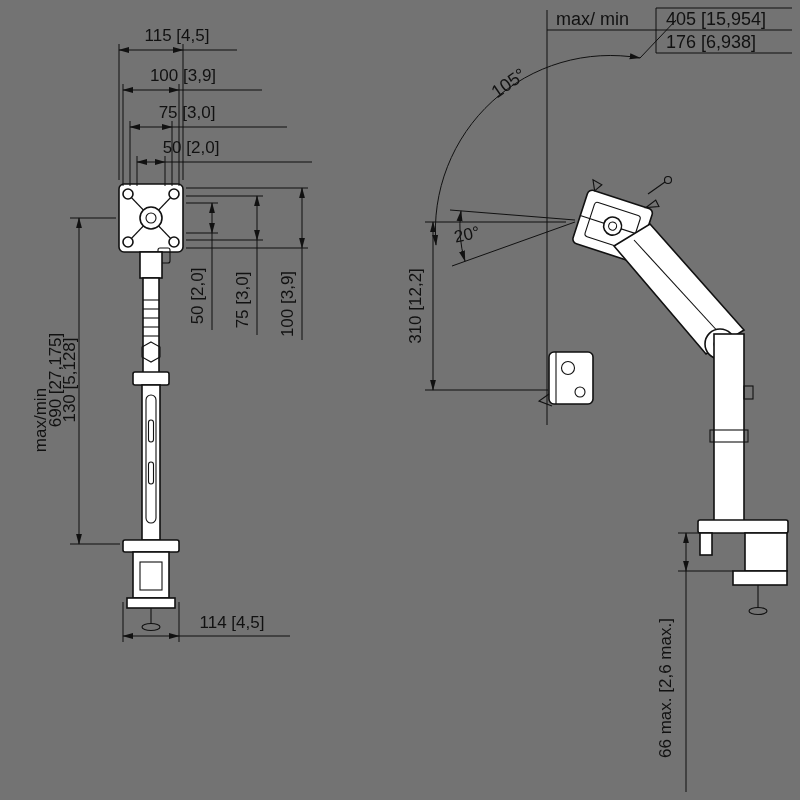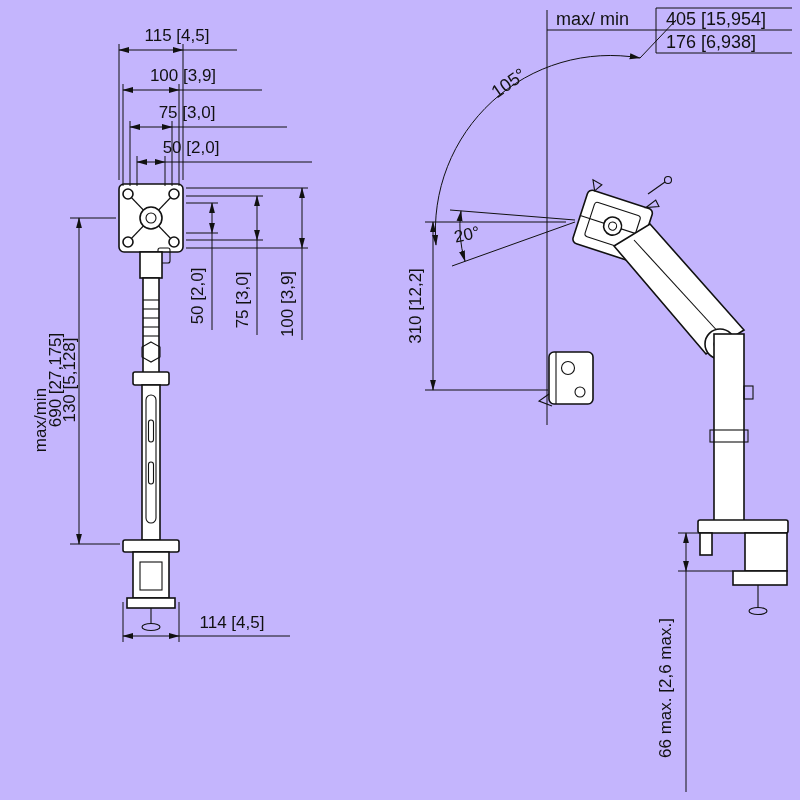--- a/index.html
+++ b/index.html
@@ -1,16 +1,16 @@
 <!DOCTYPE html>
 <html><head>
 <meta charset="utf-8">
 <style>
   html,body{margin:0;padding:0;background:#fff;}
-  .canvas{width:800px;height:800px;background:#c4b5fd;position:relative;overflow:hidden;}
+  .canvas{width:800px;height:800px;background:#737373;position:relative;overflow:hidden;}
   svg{display:block;}
   text{font-family:"Liberation Sans","DejaVu Sans",sans-serif;fill:#111;stroke:none;}
   .dim-text{font-size:17px;}
   .big-text{font-size:18px;}
   .outline{stroke:#111;stroke-width:1.6;fill:none;}
   .detail{stroke:#111;stroke-width:1.1;fill:none;}
   .dim{stroke:#111;stroke-width:1;fill:none;}
 </style>
 </head>
 <body>

